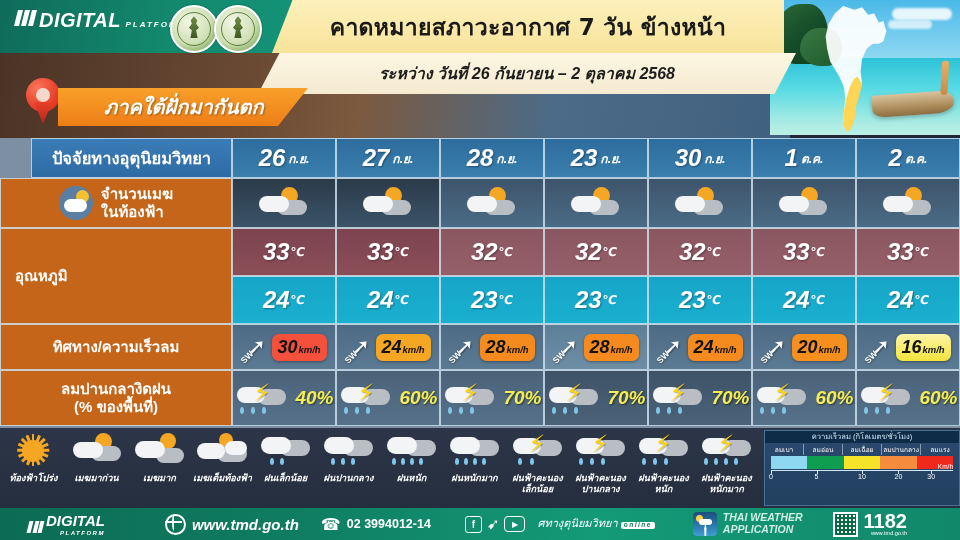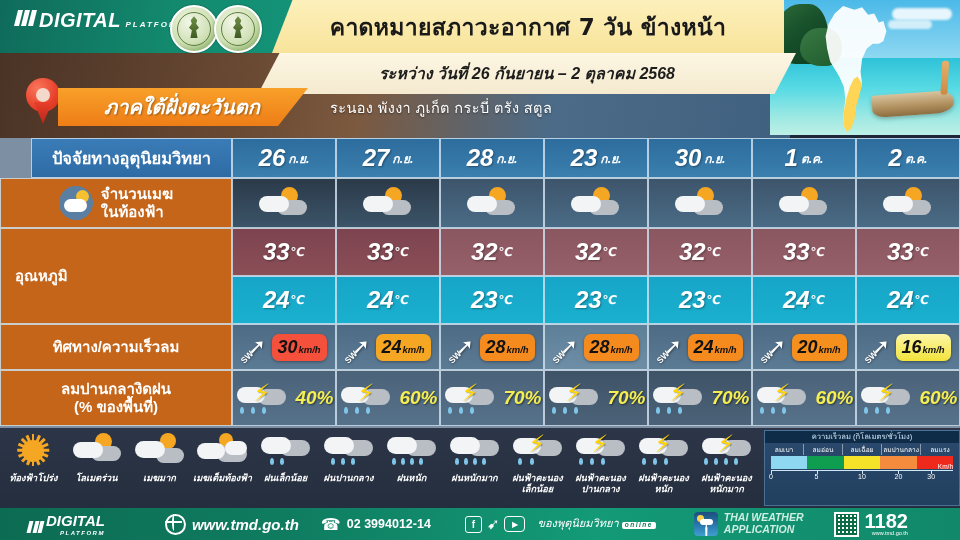--- a/index.html
+++ b/index.html
@@ -297,23 +297,22 @@
     </div>
     <div class="date-band">
       <span class="date-text">ระหว่าง วันที่  26 กันยายน – 2 ตุลาคม 2568</span>
     </div>
 
     <div class="pin">
       <div class="head"></div>
         <div class="tip"></div>
     </div>
     <div class="region-ribbon">
-      <span class="region-text">ภาคใต้ฝั่งตะวันตก</span>
-    </div>
-    <div class="prov-text">ระนอง พังงา ภูเก็ต กระบี่ ตรัง สตูล</div>
+      <span class="region-text">ภาคใต้ฝั่กมากันตก</span>
+    </div>
   </div>
 
   <div class="table" id="forecast-table">
       <div class="cell lbl-blue">
         <span>ปัจจัยทางอุตุนิยมวิทยา</span>
       </div>
       <div class="cell day-cell">
       <span class="bignum">26</span>
       <span class="mon">ก.ย.</span>
       </div>
@@ -636,21 +635,21 @@
             <span style="display:block">ท้องฟ้าโปร่ง</span>
           </span>
           </div>
         <div class="lg">
             <span class="wxl"><span class="wx" style="transform:scale(1)">
     <i class="sun" style="left:26px;top:1px;width:17px;height:17px"></i>
     <i class="c2" style="left:22px;top:14px;width:30px;height:15px"></i>
     <i class="c1" style="left:4px;top:10px;width:30px;height:16px"></i>
   </span></span>
             <span class="cap">
-            <span style="display:block">โลเมตร่วน</span>
+            <span style="display:block">เมฆมาก่วน</span>
           </span>
           </div>
         <div class="lg">
             <span class="wxl"><span class="wx">
       <i class="sun" style="left:28px;top:1px;width:16px;height:16px"></i>
       <i class="c2" style="left:24px;top:16px;width:28px;height:15px"></i>
       <i class="c1" style="left:3px;top:9px;width:30px;height:17px"></i></span></span>
             <span class="cap">
             <span style="display:block">เมฆมาก</span>
           </span>
@@ -792,21 +791,21 @@
     <div class="ft-item ft-tel">
       <span class="phone">☎</span>
       <span>02 3994012-14</span>
     </div>
 
     <div class="soc">
       <span class="b">f</span>
       <span class="tw">➹</span>
       <span class="yt">▶</span>
       <span class="ft-dept">
-        <span>ของพุตุนิยมวิทยา</span>
+        <span>ศทางุตุนิยมวิทยา</span>
         <span class="on">online</span>
       </span>
     </div>
 
     <div class="ft-app">
       <span class="appicon">
         <i class="s"></i>
           <i class="c"></i>
           <i class="t"></i>
       </span>

